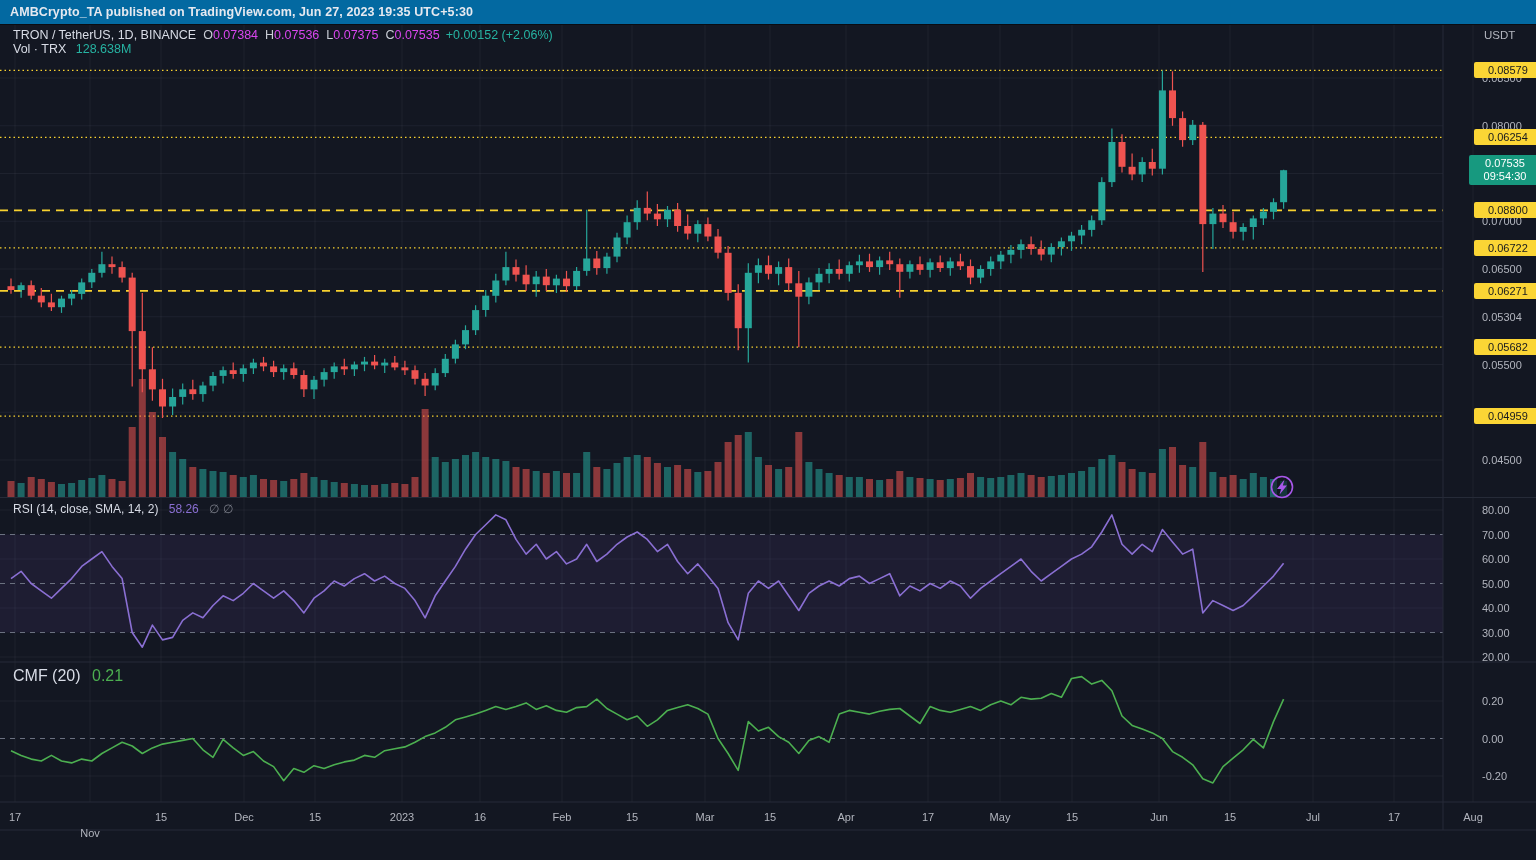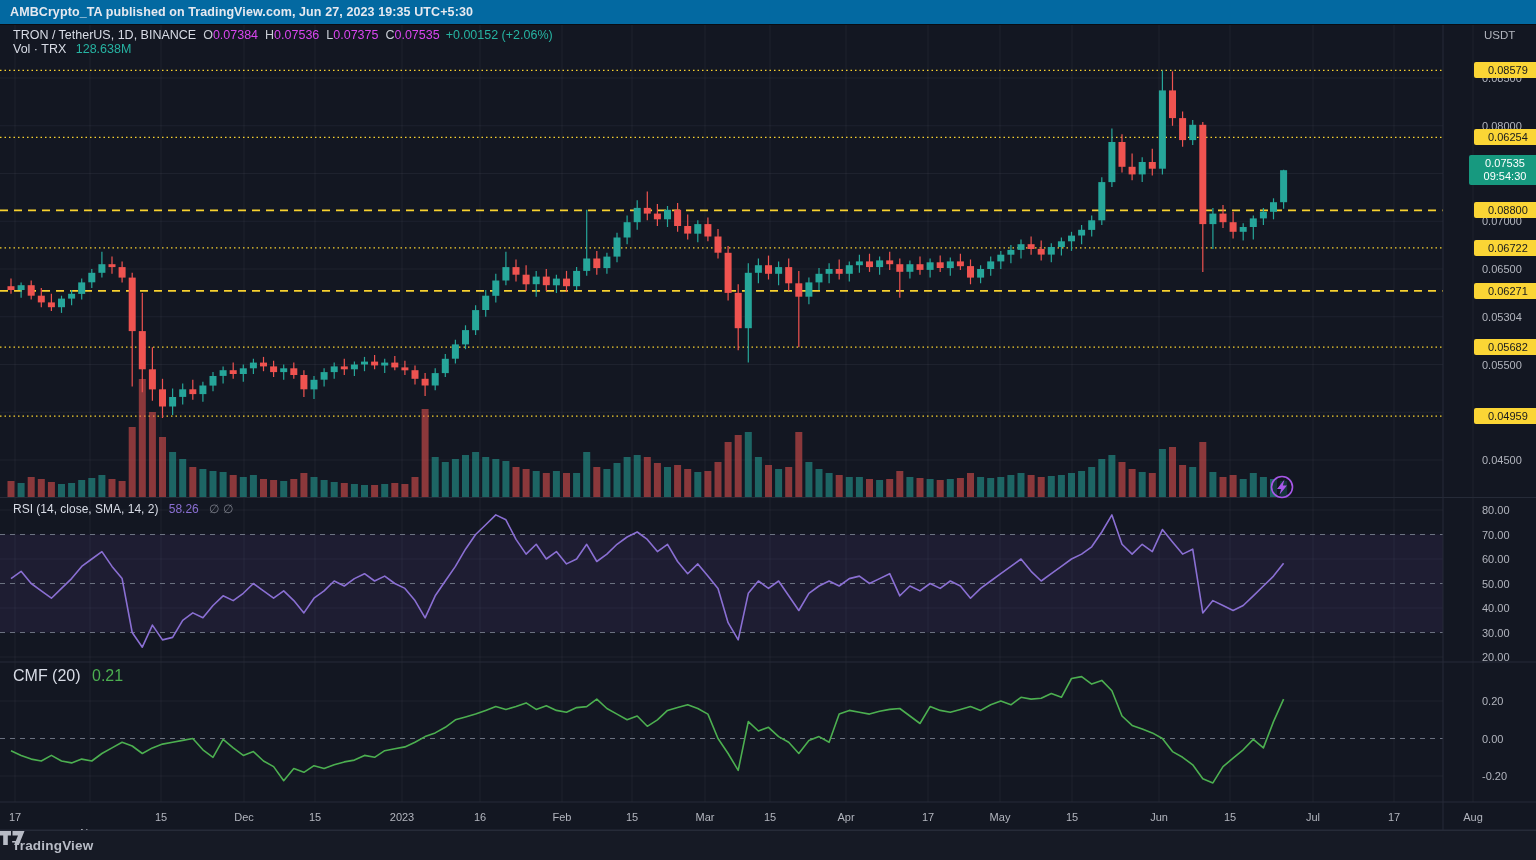--- a/index.html
+++ b/index.html
@@ -549,20 +549,13 @@
       <div class="ttick" style="left: 1230px;">15</div>
       <div class="ttick" style="left: 1313px;">Jul</div>
       <div class="ttick" style="left: 1394px;">17</div>
       <div class="ttick" style="left: 1473px;">Aug</div>
     </div>
 
   <div class="topbar">
     <span>AMBCrypto_TA published on TradingView.com, Jun 27, 2023 19:35 UTC+5:30</span>
   </div>
 
-  <div class="footer">
-    <svg width="25" height="14" viewBox="0 0 25 14">
-      <path d="M0 0 H11 V4.5 H7.8 V14 H3.2 V4.5 H0 Z" fill="#b8bcc6"></path>
-      <path d="M12.5 0 H24.5 L18.8 14 H14.1 L18 4.5 H12.5 Z" fill="#b8bcc6"></path>
-    </svg>
-    <b>TradingView</b>
-  </div>
 </div>
 
 </body></html>

